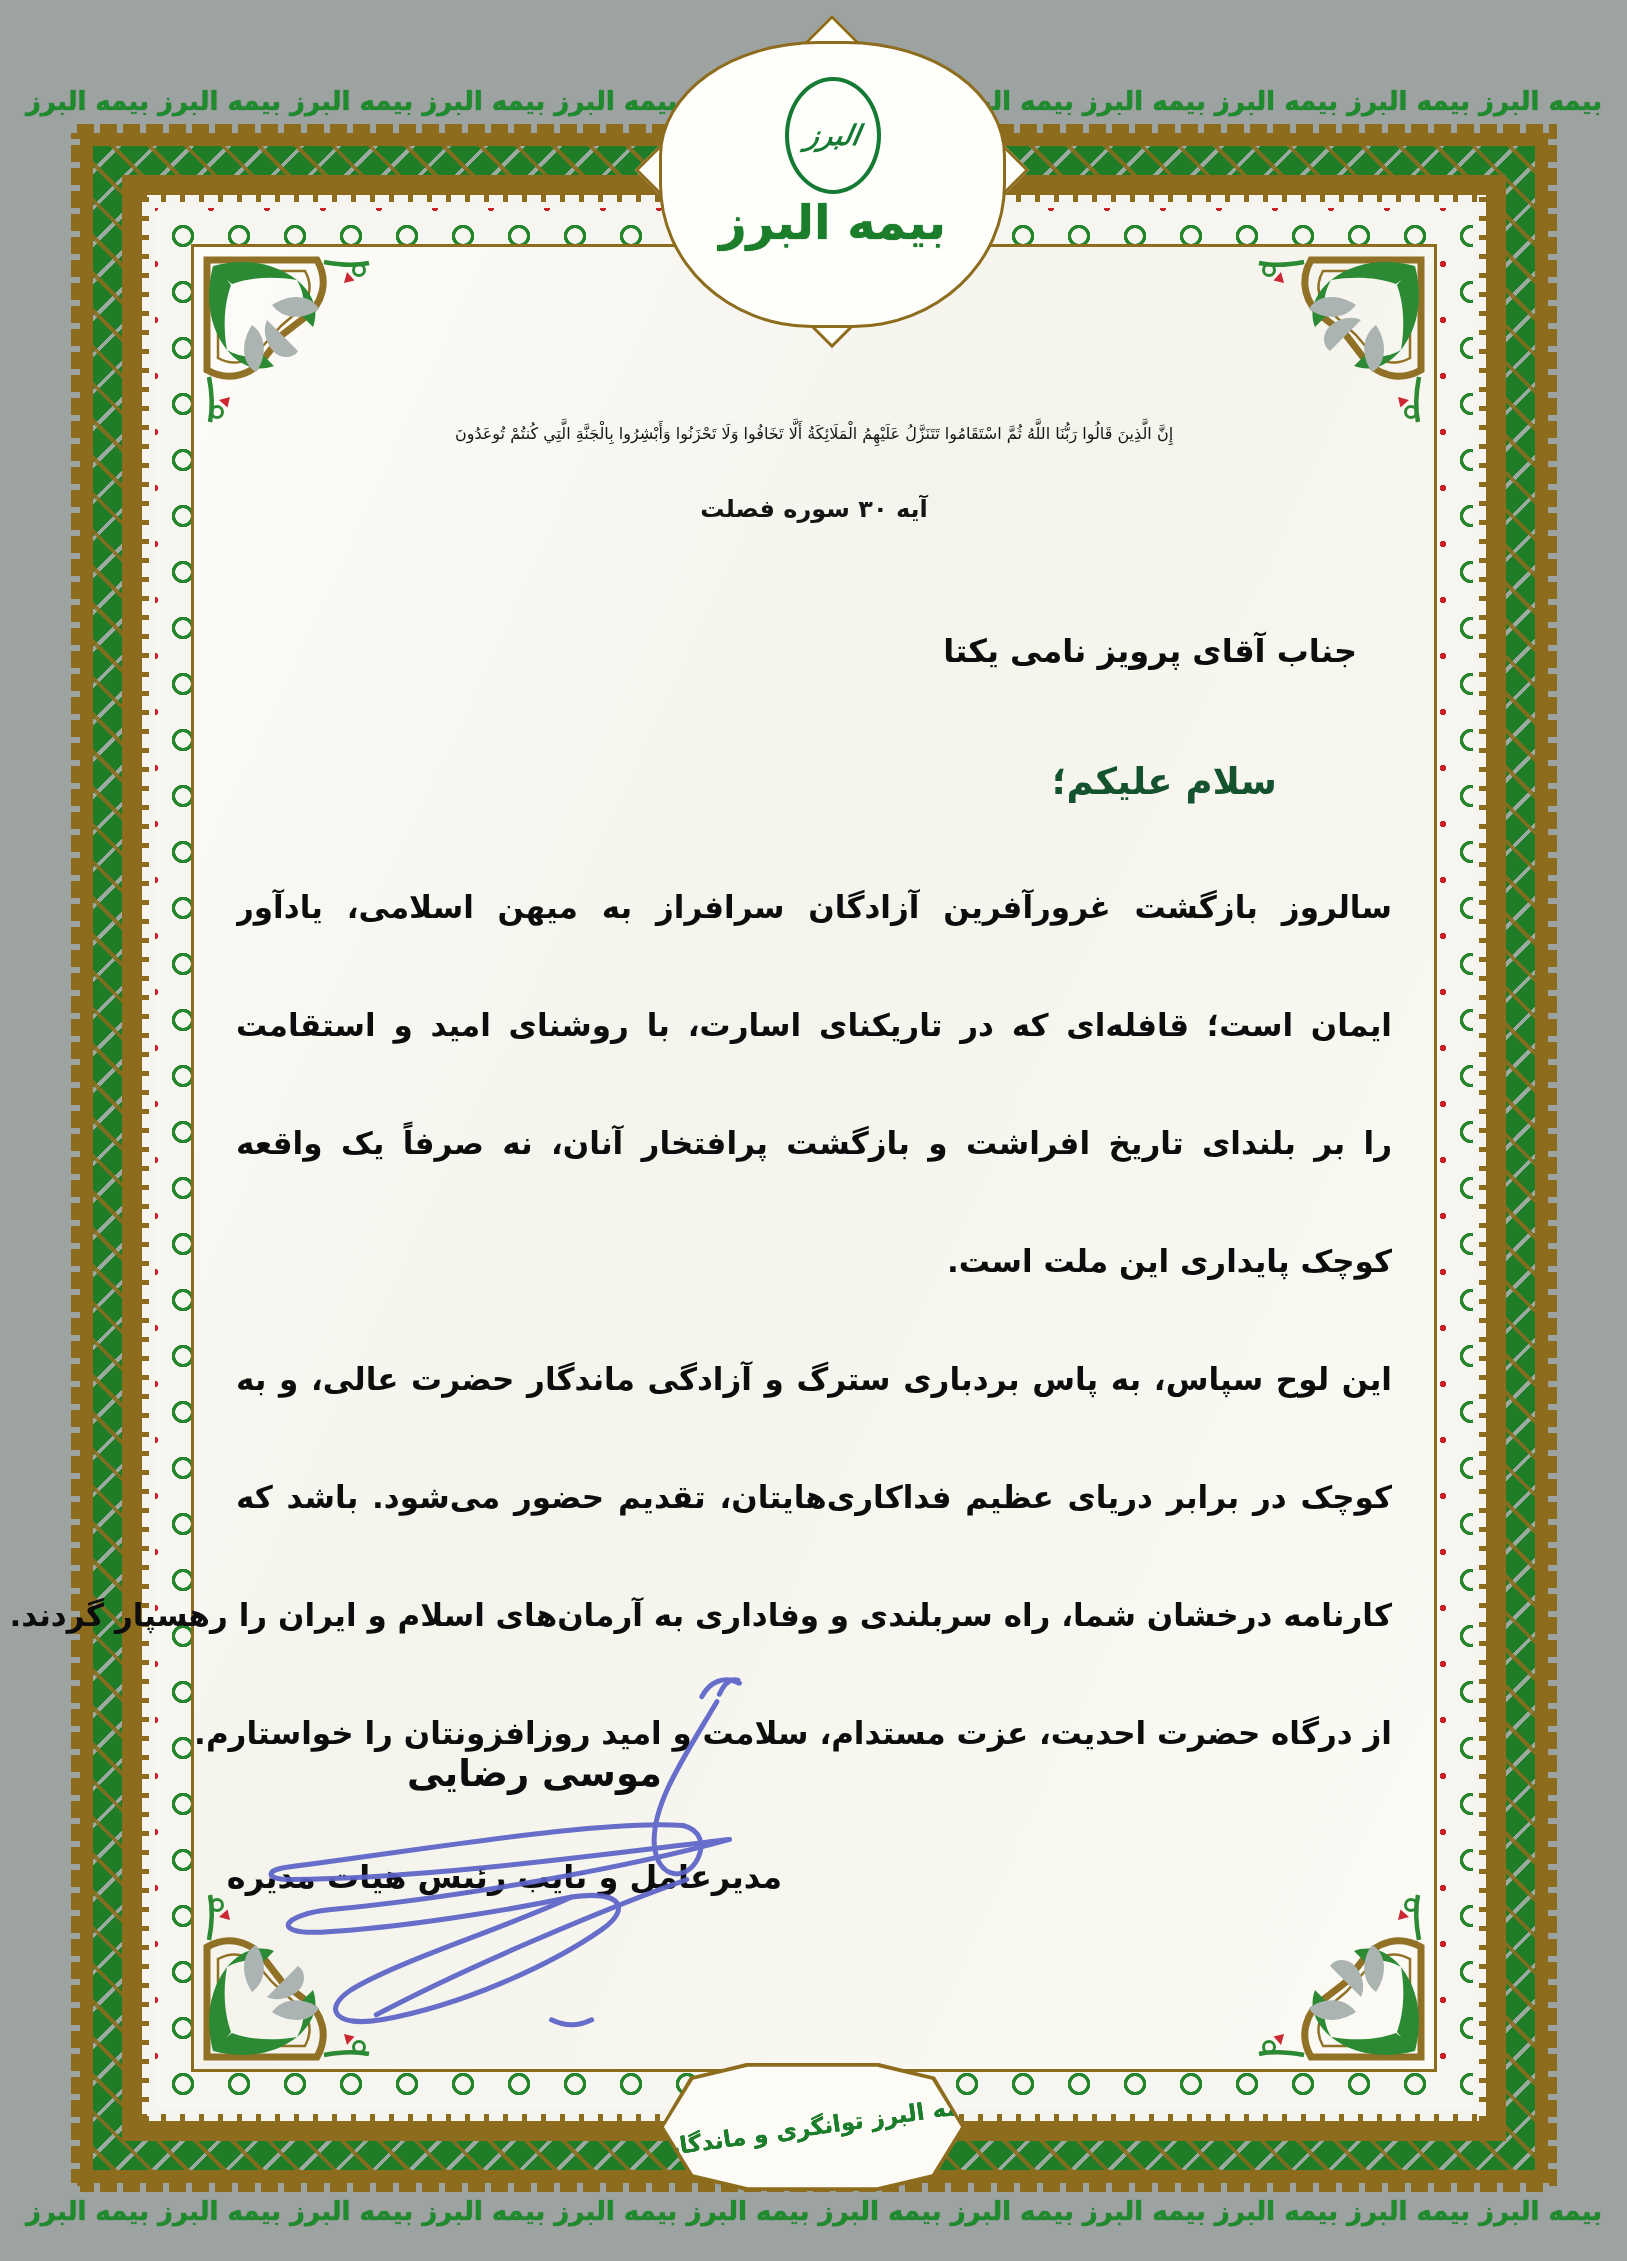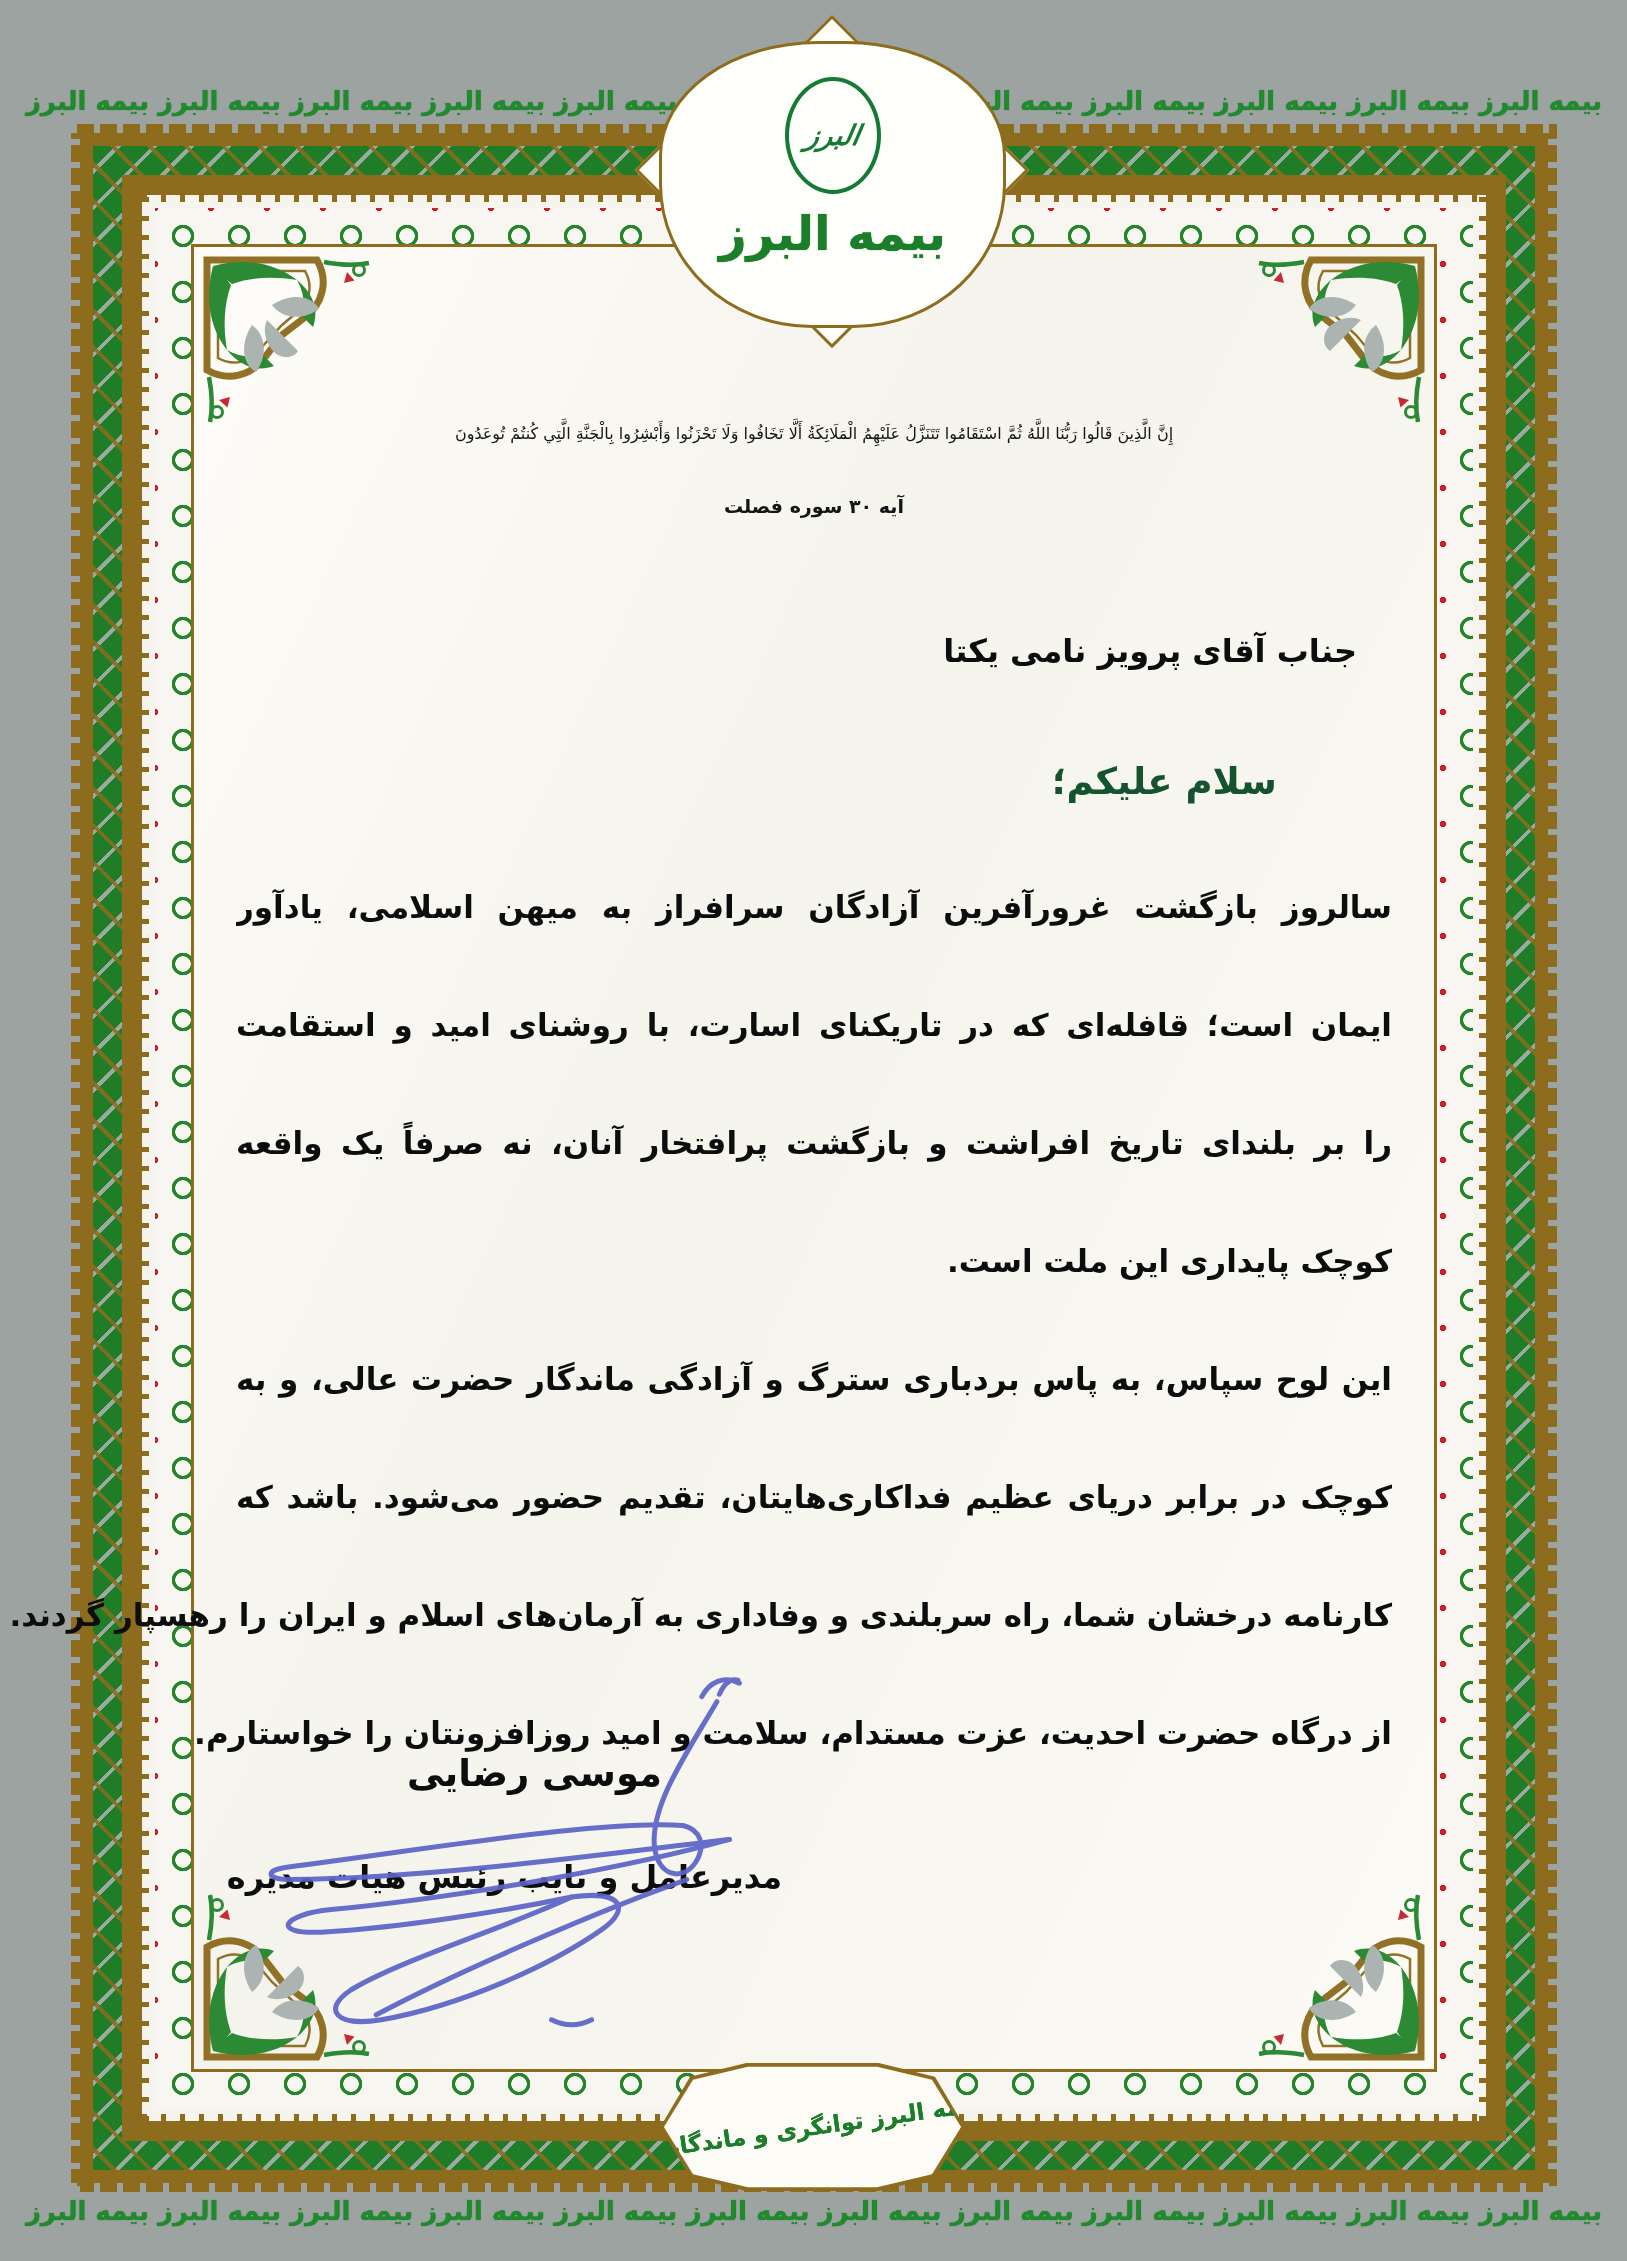--- a/index.html
+++ b/index.html
@@ -63,32 +63,32 @@
   }
   .logo-ring{
     margin-top:33px;width:88px;height:109px;border:4.5px solid #157a33;border-radius:50%;
     display:flex;align-items:center;justify-content:center;flex:none;
   }
   .logo-glyph{
     color:#157a33;font-weight:bold;font-size:28px;font-style:italic;
     transform:skewX(-10deg);letter-spacing:0.5px;
   }
   .brand-name{
-    margin-top:13px;color:#1b7e2a;font-weight:bold;font-size:48px;line-height:1.1;
+    margin-top:2px;color:#1b7e2a;font-weight:bold;font-size:48px;line-height:1.1;
     text-shadow:0 0 1px #14611e;
   }
 
   
   .quran{
     position:absolute;top:422px;left:221px;right:221px;text-align:center;z-index:4;
     color:#151515;font-size:16px;line-height:1.55;font-weight:500;
   }
   .quran-ref{
     position:absolute;top:495px;left:221px;right:221px;text-align:center;z-index:4;
-    color:#151515;font-size:19px;font-weight:bold;
+    color:#151515;font-size:24px;font-weight:bold;
   }
   .addressee{
     position:absolute;top:632px;right:271px;z-index:4;
     color:#0d0d0d;font-size:32px;font-weight:bold;white-space:nowrap;
   }
   .salutation{
     position:absolute;top:760px;right:351px;z-index:4;
     color:#14532d;font-size:37px;font-weight:bold;white-space:nowrap;
   }
   .body-block{

